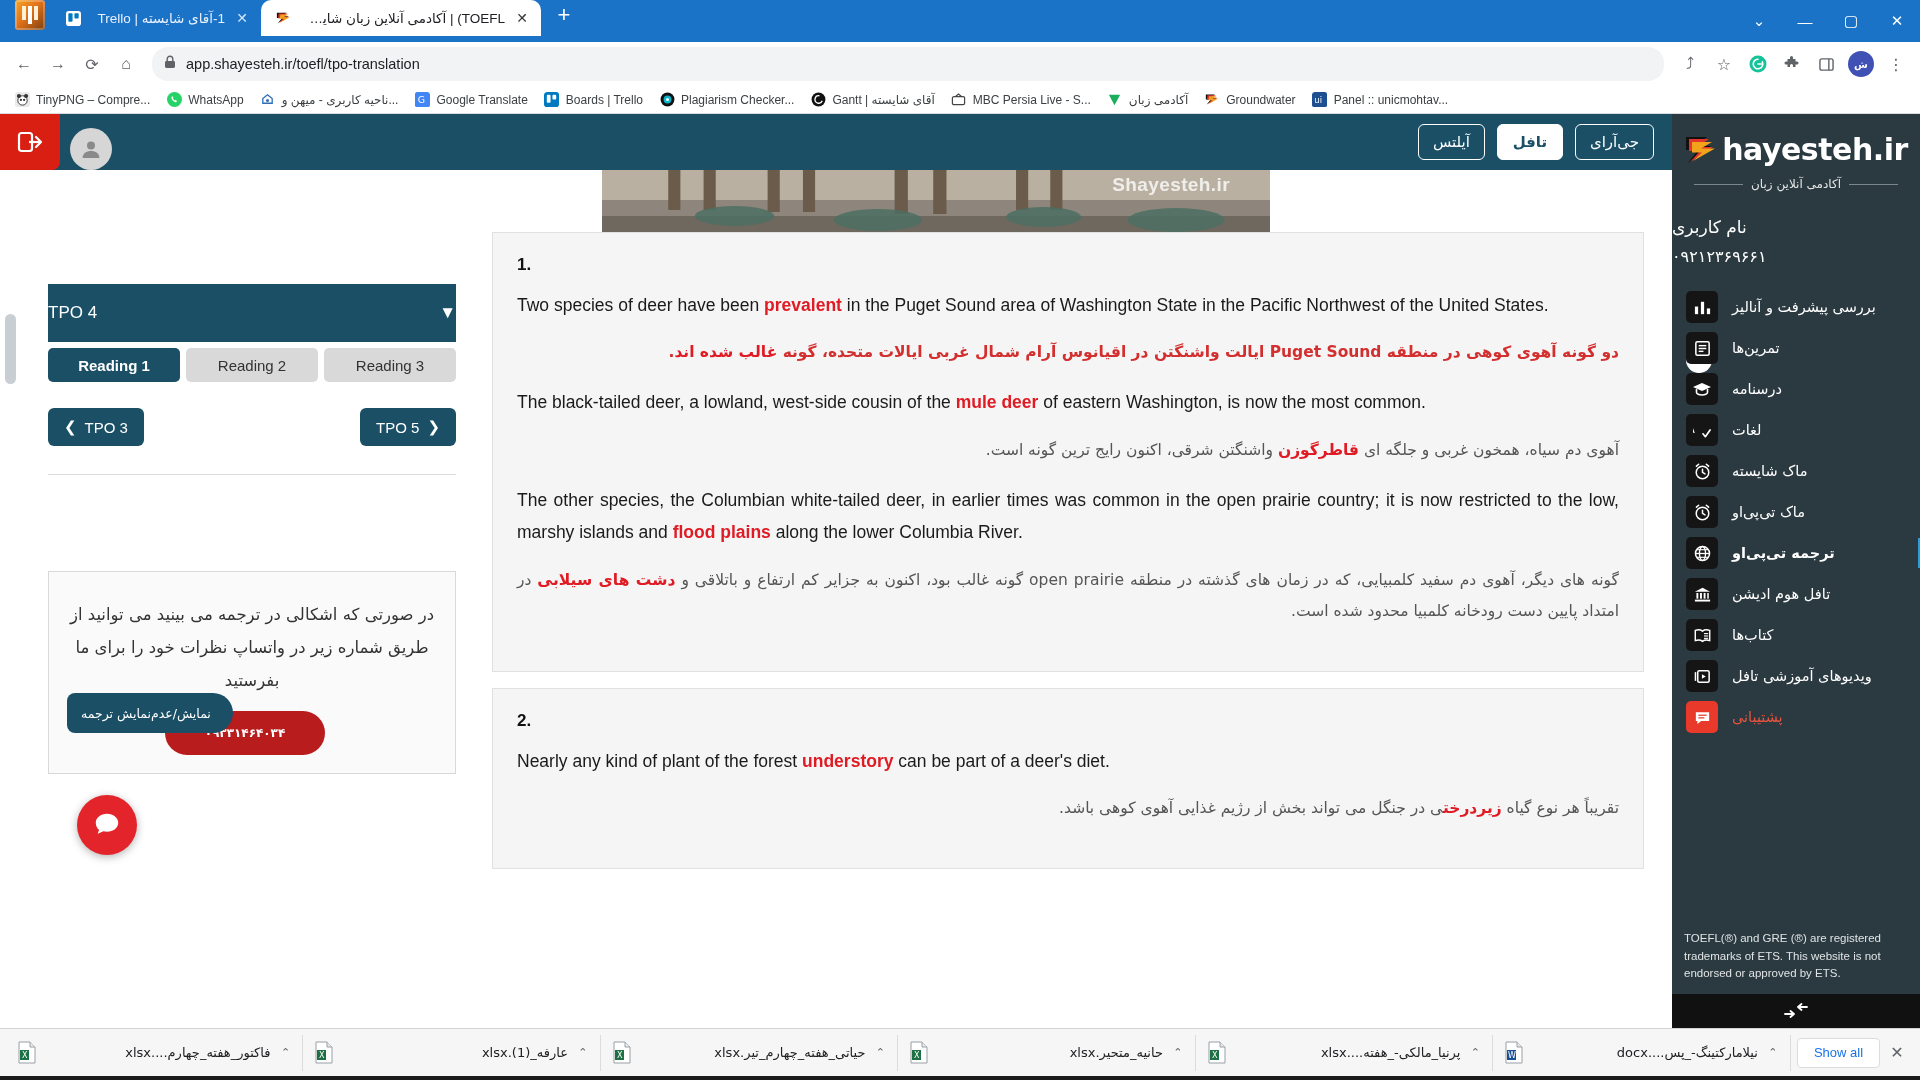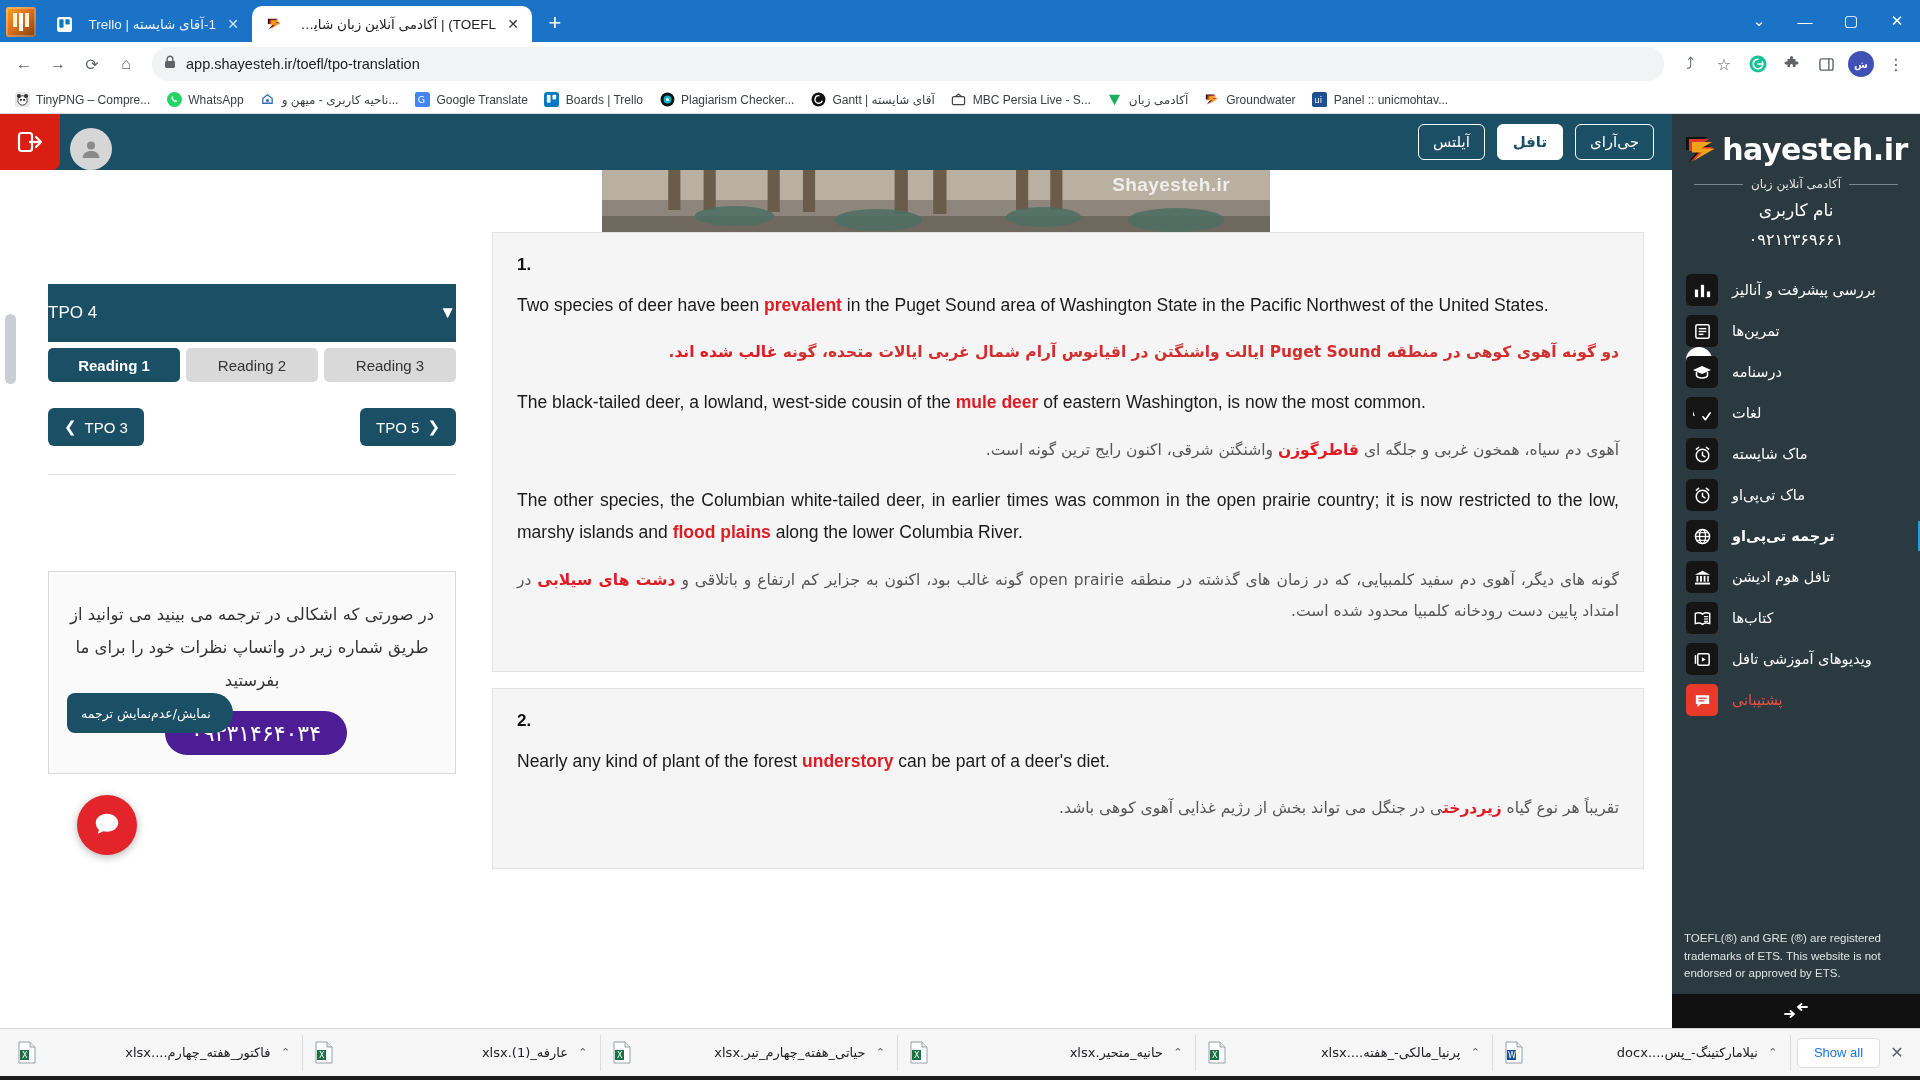--- a/index.html
+++ b/index.html
@@ -9,22 +9,22 @@
     font-family: "Liberation Sans", "DejaVu Sans", sans-serif;
     background: #ffffff;
     -webkit-font-smoothing: antialiased;
   }
 
   
   .browser { width: 1920px; height: 1080px; display: flex; flex-direction: column; background:#fff; }
 
   
   .tabstrip {
-    height: 42px; background:#1a73c7; display:flex; align-items:flex-end;
-    padding-left: 0; position:relative; flex:0 0 42px;
+    height: 42px; background:#1a73c7; display:flex; 
+    padding-left: 9px; position:relative; flex:0 0 42px;
   }
   .win-logo {
     width:30px; height:30px; margin:0 6px 5px 6px; border-radius:3px;
     background: linear-gradient(135deg,#f5a623 0%, #e2721b 45%, #7a3f10 100%);
     display:flex;align-items:center;justify-content:center;
     box-shadow: inset 0 0 0 2px rgba(255,255,255,.25);
     flex:0 0 30px;
   }
   .win-logo .bars{ display:flex; gap:2px; }
   .win-logo .bars i{ display:block;width:4px;height:14px;background:#fff2d6; }
@@ -159,23 +159,23 @@
     margin-top:96px; border:1px solid #d9d9d9; background:#fafafa;
     padding:26px 18px 18px 18px; position:relative; min-height:180px;
   }
   .note-text {
     direction:rtl; text-align:center; font-size:16.5px; line-height:2.0; color:#333;
     font-family:"DejaVu Sans",sans-serif;
   }
   .note-actions { display:flex; align-items:center; margin-top:14px; position:relative; height:44px; }
   .pill-phone {
     position:absolute; left:98px; top:0; height:44px; min-width:160px;
-    background:#4c1d95; color:#fff; border-radius:24px;
+    background:#b91c1c; color:#fff; border-radius:24px;
     display:flex;align-items:center;justify-content:center;
-    font-size:22px;font-weight:normal;padding:0 26px;cursor:pointer;z-index:2;
+    font-size:12px;font-weight:bold;padding:0 26px;cursor:pointer;z-index:2;
     font-family:"DejaVu Sans",sans-serif;
   }
   .pill-toggle {
     position:absolute; left:0; top:-18px; height:40px;
     background:#1a4f66;color:#fff;border-radius:8px 20px 20px 8px;
     display:flex;align-items:center;padding:0 22px 0 14px;
     font-size:12.5px;cursor:pointer;z-index:3; direction:rtl;
     font-family:"DejaVu Sans",sans-serif;
   }
   .chat-fab {
@@ -212,21 +212,21 @@
   .logo-row { display:flex; align-items:center; gap:4px; }
   .logo-flag { width:34px;height:30px;flex:0 0 34px; }
   .logo-text { font-size:30px; font-weight:bold; letter-spacing:-.5px; color:#fff;
     font-family:"DejaVu Sans",sans-serif; }
   .sb-tag {
     display:flex;align-items:center;gap:8px;padding:4px 22px 0 22px;
     font-size:12px;color:#e6e6e6;direction:rtl;justify-content:center;
     font-family:"DejaVu Sans",sans-serif;
   }
   .sb-tag .ln{ flex:1;height:1px;background:#7b878c; }
-  .sb-user { text-align:center; margin-top:9px; direction:rtl; font-family:"DejaVu Sans",sans-serif;}
+  .sb-user { text-align:left; margin-top:26px; direction:rtl; font-family:"DejaVu Sans",sans-serif;}
   .sb-user .nm { font-size:17px; color:#fff; }
   .sb-user .ph { font-size:16px; color:#fff; margin-top:10px; letter-spacing:.5px;}
 
   .sb-menu { margin-top:22px; display:flex; flex-direction:column; gap:3px; padding-bottom:8px;text-align:right;}
   .sb-item {
     display:flex;align-items:center;justify-content:flex-end;gap:14px;
     padding:2px 10px 2px 14px; height:38px; cursor:pointer; position:relative;
     direction:rtl;
   }
   .sb-item .lbl {

